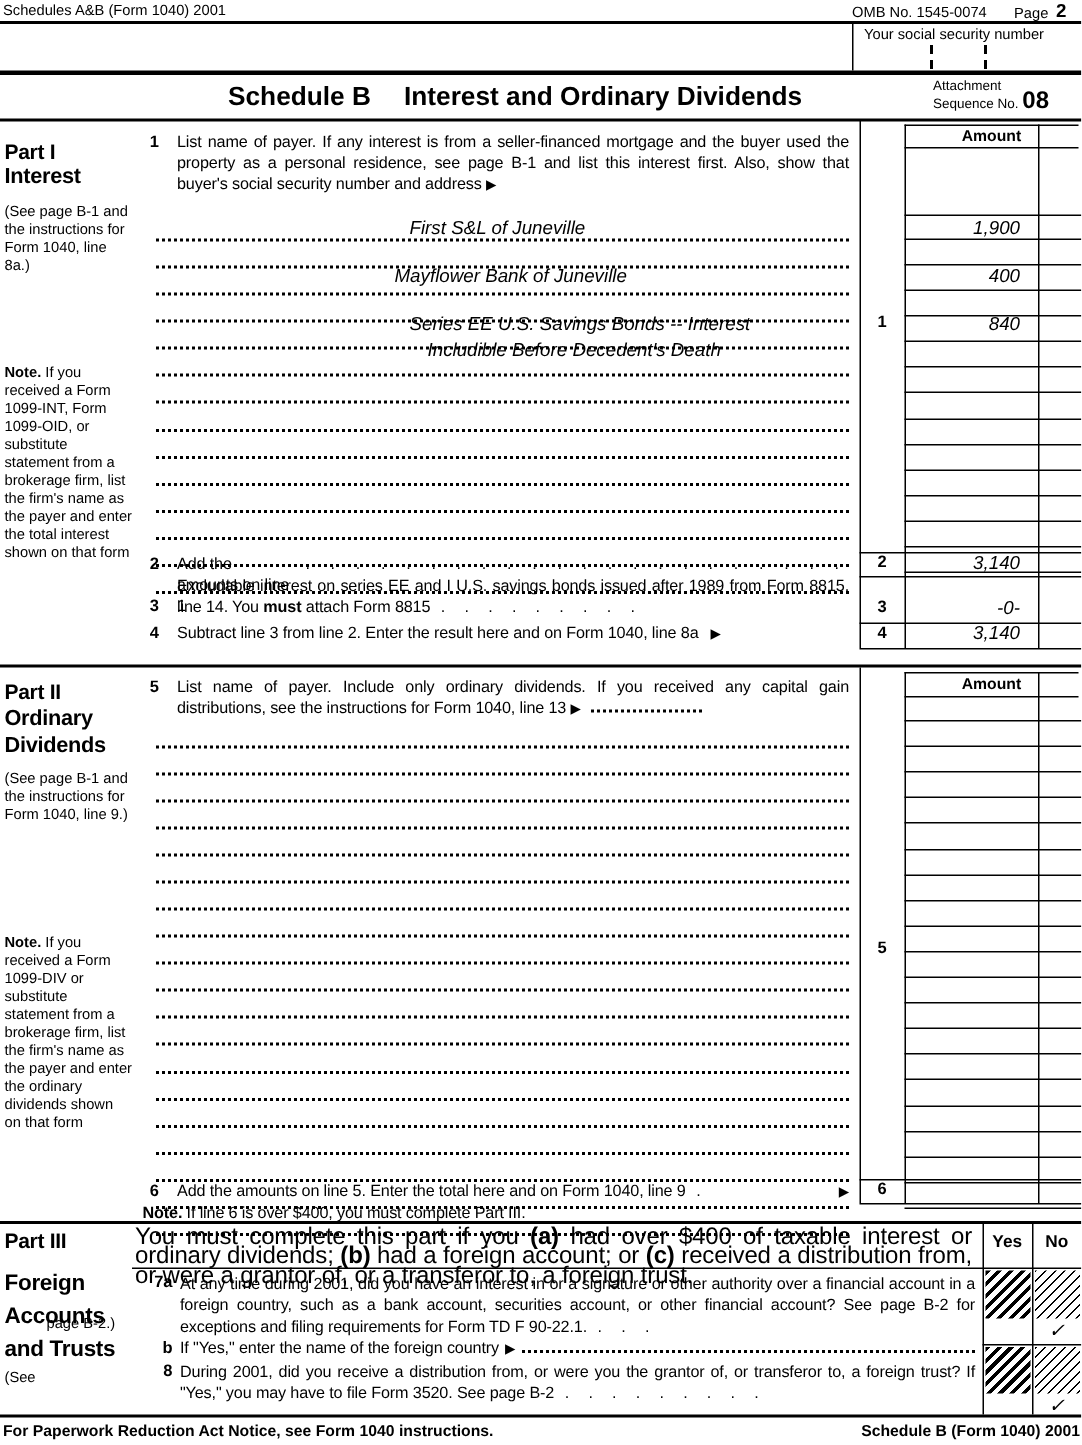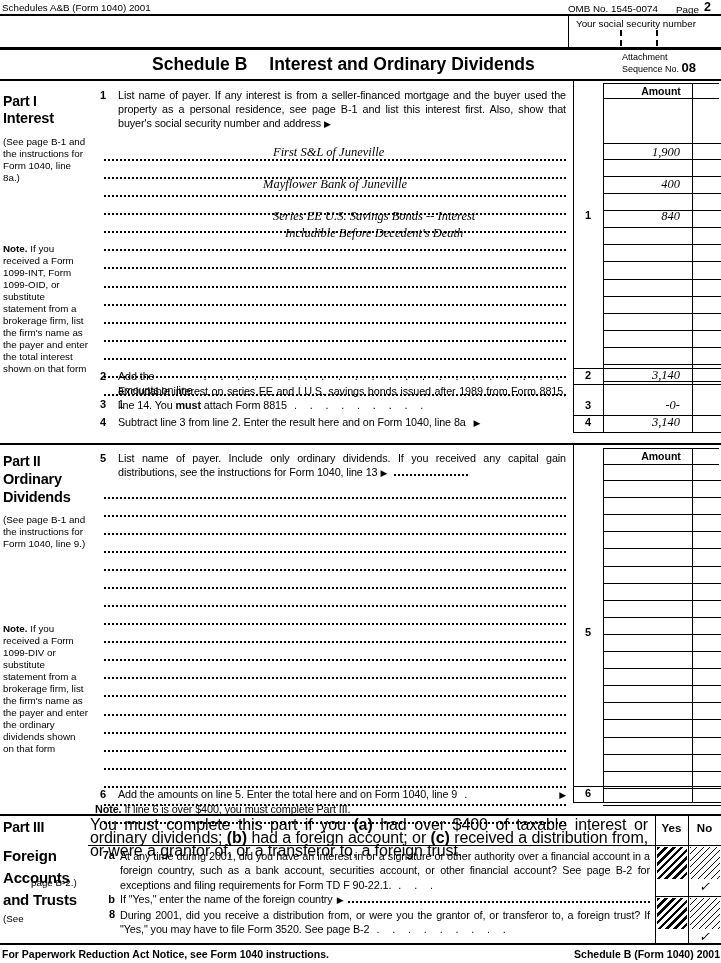--- a/index.html
+++ b/index.html
@@ -6,21 +6,21 @@
   .page{position:relative;width:721px;height:963px;background:#fff;color:#000;
         font-family:"Liberation Sans",sans-serif;overflow:hidden;}
   .abs{position:absolute;}
   .b{font-weight:bold;}
   .txt{font-size:10.8px;line-height:13.8px;letter-spacing:-0.1px;}
   .small{font-size:9.8px;line-height:12px;}
   .tiny{font-size:9px;line-height:10.5px;}
   .just{text-align:justify;}
   .partlbl{font-weight:bold;font-size:14px;line-height:16px;letter-spacing:-0.2px;}
   .parttitle{font-weight:bold;font-size:14.5px;line-height:17px;letter-spacing:-0.2px;}
-  .fillin{font-style:italic;font-size:12.5px;font-family:Liberation Serif, serif;white-space:nowrap;}
+  .fillin{font-style:italic;font-size:12.5px;font-family:Liberation Sans, sans-serif;white-space:nowrap;}
   .gutter{font-weight:bold;font-size:11px;}
   .numcell{position:absolute;left:573px;width:30px;text-align:center;font-weight:bold;font-size:11px;}
   .amt{position:absolute;left:603px;width:77px;text-align:right;}
   .vline{position:absolute;width:0;border-left:1.5px solid #000;}
   .hline{position:absolute;height:0;border-top:1.5px solid #000;}
   .thick{position:absolute;height:0;border-top:2.5px solid #000;left:0;width:721px;}
   .dotrow{height:16.07px;border-bottom:2px dotted #000;}
   .dotrow2{height:16.08px;border-bottom:2px dotted #000;}
   .arow{height:16.07px;border-bottom:1.4px solid #000;}
   .arow2{height:16.1px;border-bottom:1.4px solid #000;}
@@ -53,21 +53,21 @@
   <div class="thick" style="top:47px;border-top-width:3px;"></div>
 
   <div class="abs b" style="left:152px;top:54px;font-size:17.5px;display:flex;gap:22px;">
     <span>Schedule B</span>
     <span>Interest and Ordinary Dividends</span>
   </div>
   <div class="abs tiny" style="left:622px;top:52px;">
     <div>Attachment</div>
     <div>
       <span>Sequence No.</span>
-      <span class="b" style="font-size:13px;">08</span>
+      <span class="b" style="font-size:16px;">08</span>
     </div>
   </div>
   <div class="thick" style="top:79px;"></div>
 
   <div class="abs partlbl" style="left:3px;top:93px;">Part I</div>
   <div class="abs parttitle" style="left:3px;top:110px;">Interest</div>
   <div class="abs small" style="left:3px;top:136px;width:84px;">(See page B-1 and the instructions for Form 1040, line 8a.)</div>
   <div class="abs small" style="left:3px;top:243px;width:86px;">
     <span class="b">Note.</span><span> If you received a Form 1099-INT, Form 1099-OID, or substitute statement from a brokerage firm, list the firm's name as the payer and enter the total interest shown on that form</span>
   </div>

